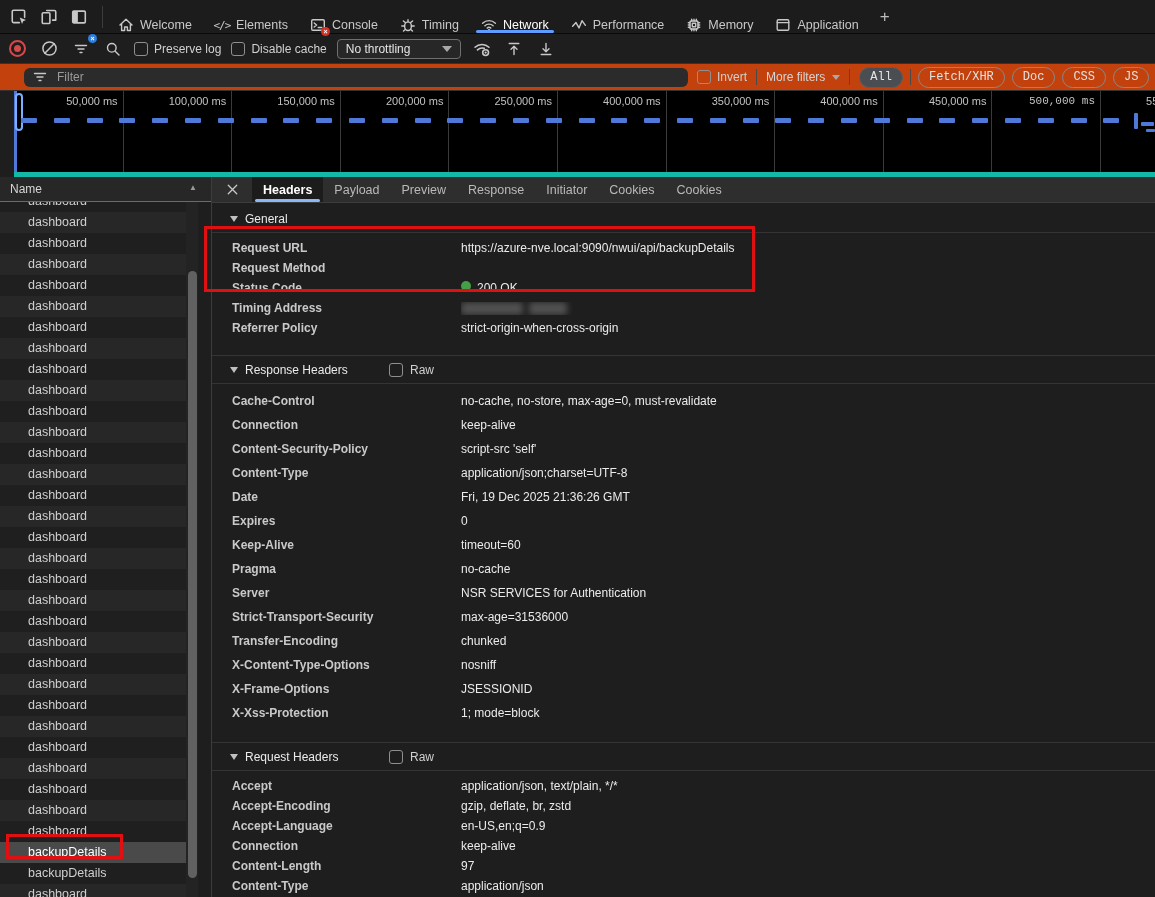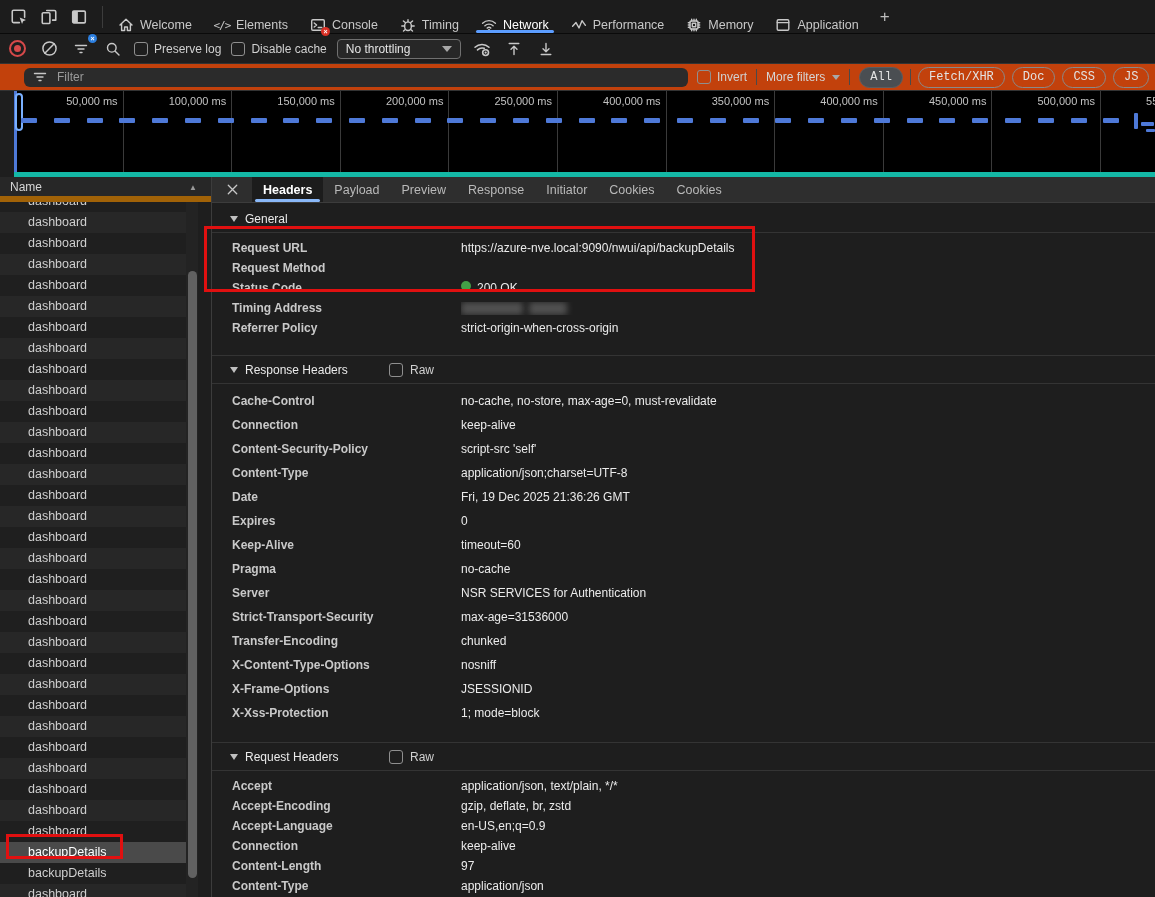--- a/index.html
+++ b/index.html
@@ -47,21 +47,21 @@
   
   .timeline{position:relative;height:81px;background:#000000;border-bottom:5px solid #14b8a6;overflow:hidden;margin-left:14px;}
   .tl-col{position:absolute;top:0;bottom:0;border-right:1px solid #3a3a3a;}
   .tl-label{position:absolute;top:4px;right:5px;font-size:11px;color:#c2c2c2;white-space:nowrap;}
   .tl-dash{position:absolute;border-radius:1px;background:var(--dash);}
   .tl-handle{position:absolute;left:1px;top:2px;width:8px;height:38px;border:2px solid #7ab0ff;border-radius:4px;box-sizing:border-box;}
   .tl-left-line{position:absolute;left:0;top:0;bottom:0;width:3px;background:var(--dash);}
   
   .main{display:flex;height:727px;}
   .names{position:relative;width:212px;flex:none;border-right:1px solid #3c3c3c;box-sizing:border-box;background:#1e1e1e;overflow:hidden;}
-  .names-header{position:relative;height:25px;background:#272727;border-bottom:6px solid #a16207;display:flex;align-items:center;
+  .names-header{position:relative;height:25px;background:#272727;border-bottom:1px solid #a16207;display:flex;align-items:center;
                 padding-left:10px;color:#d6d6d6;box-sizing:border-box;}
   .scroll-up{position:absolute;left:187px;top:6px;width:12px;text-align:center;color:#9a9a9a;font-size:8px;}
   .names-list{position:relative;height:701px;overflow:hidden;}
   .req-row{height:21px;line-height:21px;width:186px;padding-left:28px;box-sizing:border-box;color:#cfcfcf;font-size:12.5px;
            white-space:nowrap;overflow:hidden;}
   .req-row.odd{background:#272727;}
   .req-row.even{background:#1f1f1f;}
   .req-row.selected{background:#4a4a4a;color:#fff;}
   .names-scrolltrack{position:absolute;left:186px;top:0;bottom:0;width:12px;background:#232323;}
   .names-thumb{position:absolute;left:1.5px;width:9px;border-radius:5px;background:#616161;}
@@ -308,21 +308,21 @@
       </div>
       <div class="tl-col" style="left:651.5999999999999px;width:108.6px;text-decoration:underline;">
       <span class="tl-label">350,000 ms</span>
       </div>
       <div class="tl-col" style="left:760.1999999999999px;width:108.6px;">
       <span class="tl-label">400,000 ms</span>
       </div>
       <div class="tl-col" style="left:868.8px;width:108.6px;">
       <span class="tl-label">450,000 ms</span>
       </div>
-      <div class="tl-col" style="left:977.4px;width:108.6px;">
+      <div class="tl-col" style="left:977.4px;width:108.6px;font-family:Liberation Mono, monospace;">
       <span class="tl-label">500,000 ms</span>
       </div>
       <div class="tl-col" style="left:1086px;width:108.6px;">
       <span class="tl-label">550,000 ms</span>
       </div>
       <div class="tl-dash" style="left:7.0px;top:27px;width:16px;height:5px;"></div>
       <div class="tl-dash" style="left:39.8px;top:27px;width:16px;height:5px;"></div>
       <div class="tl-dash" style="left:72.6px;top:27px;width:16px;height:5px;"></div>
       <div class="tl-dash" style="left:105.4px;top:27px;width:16px;height:5px;"></div>
       <div class="tl-dash" style="left:138.2px;top:27px;width:16px;height:5px;"></div>

